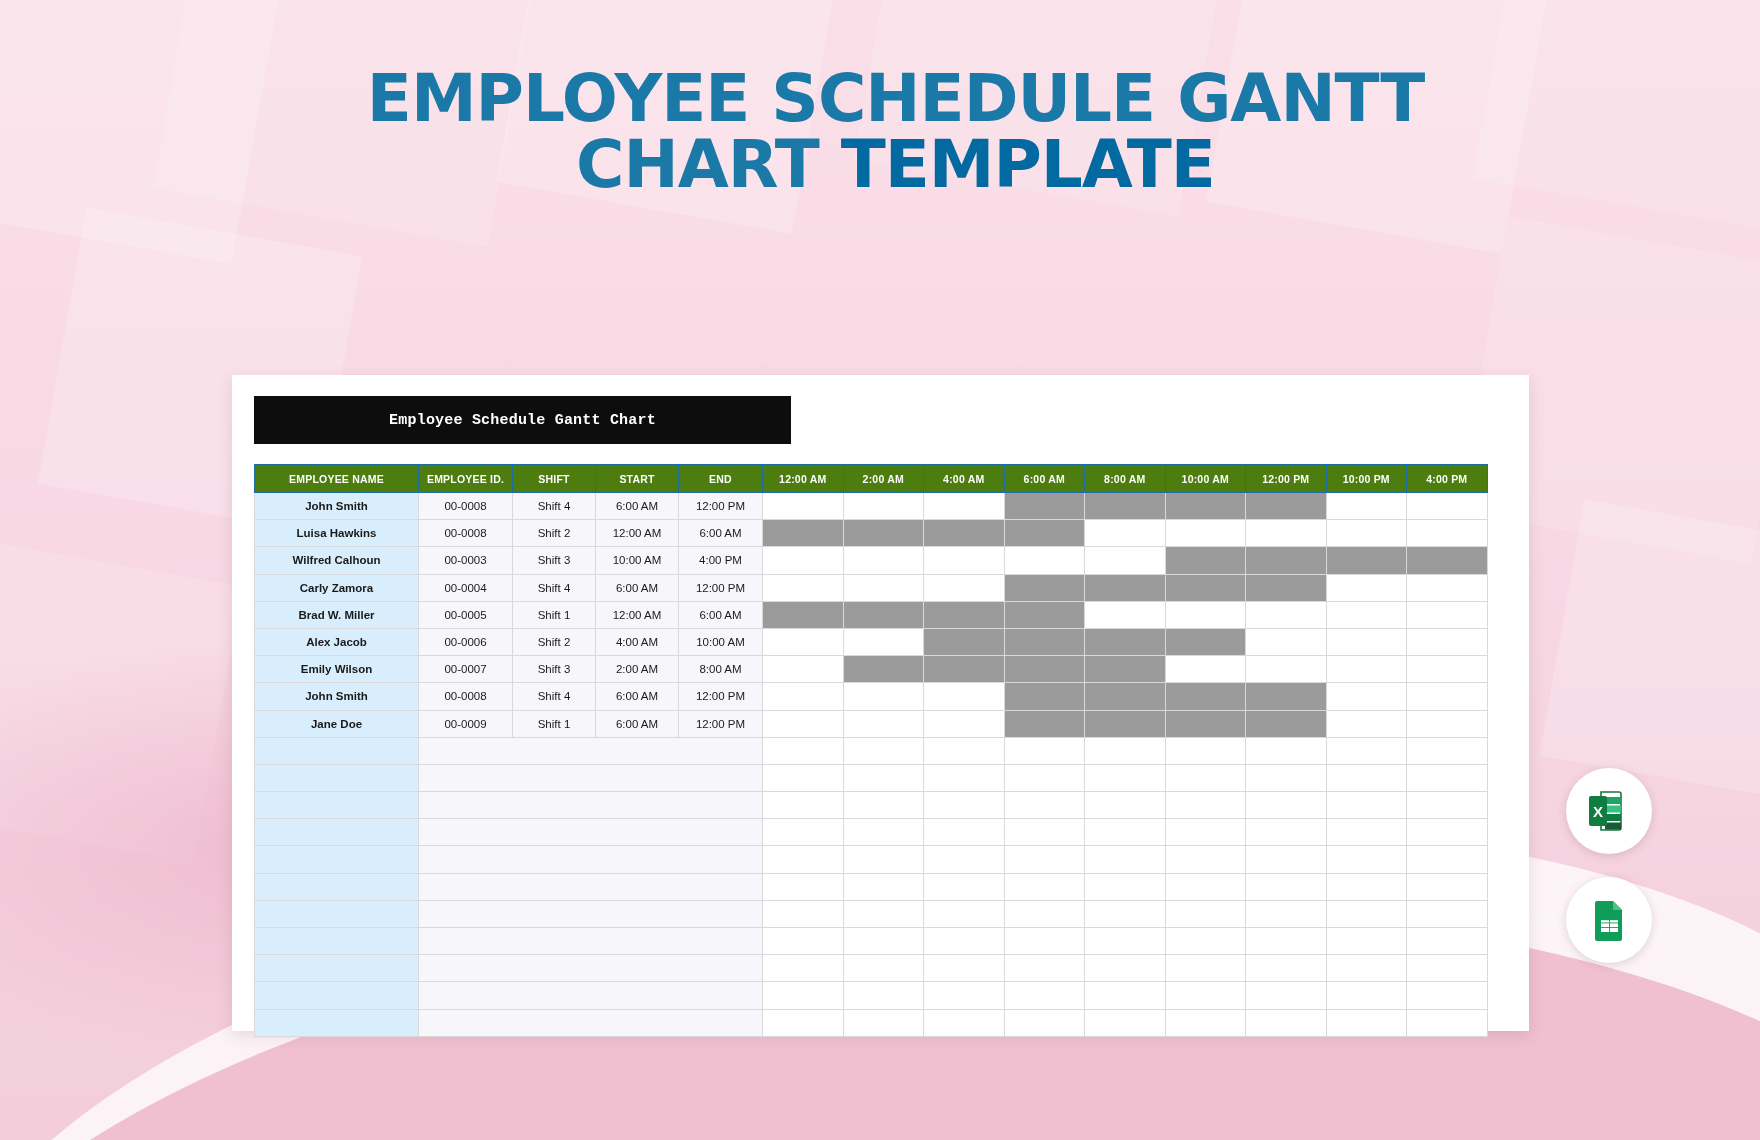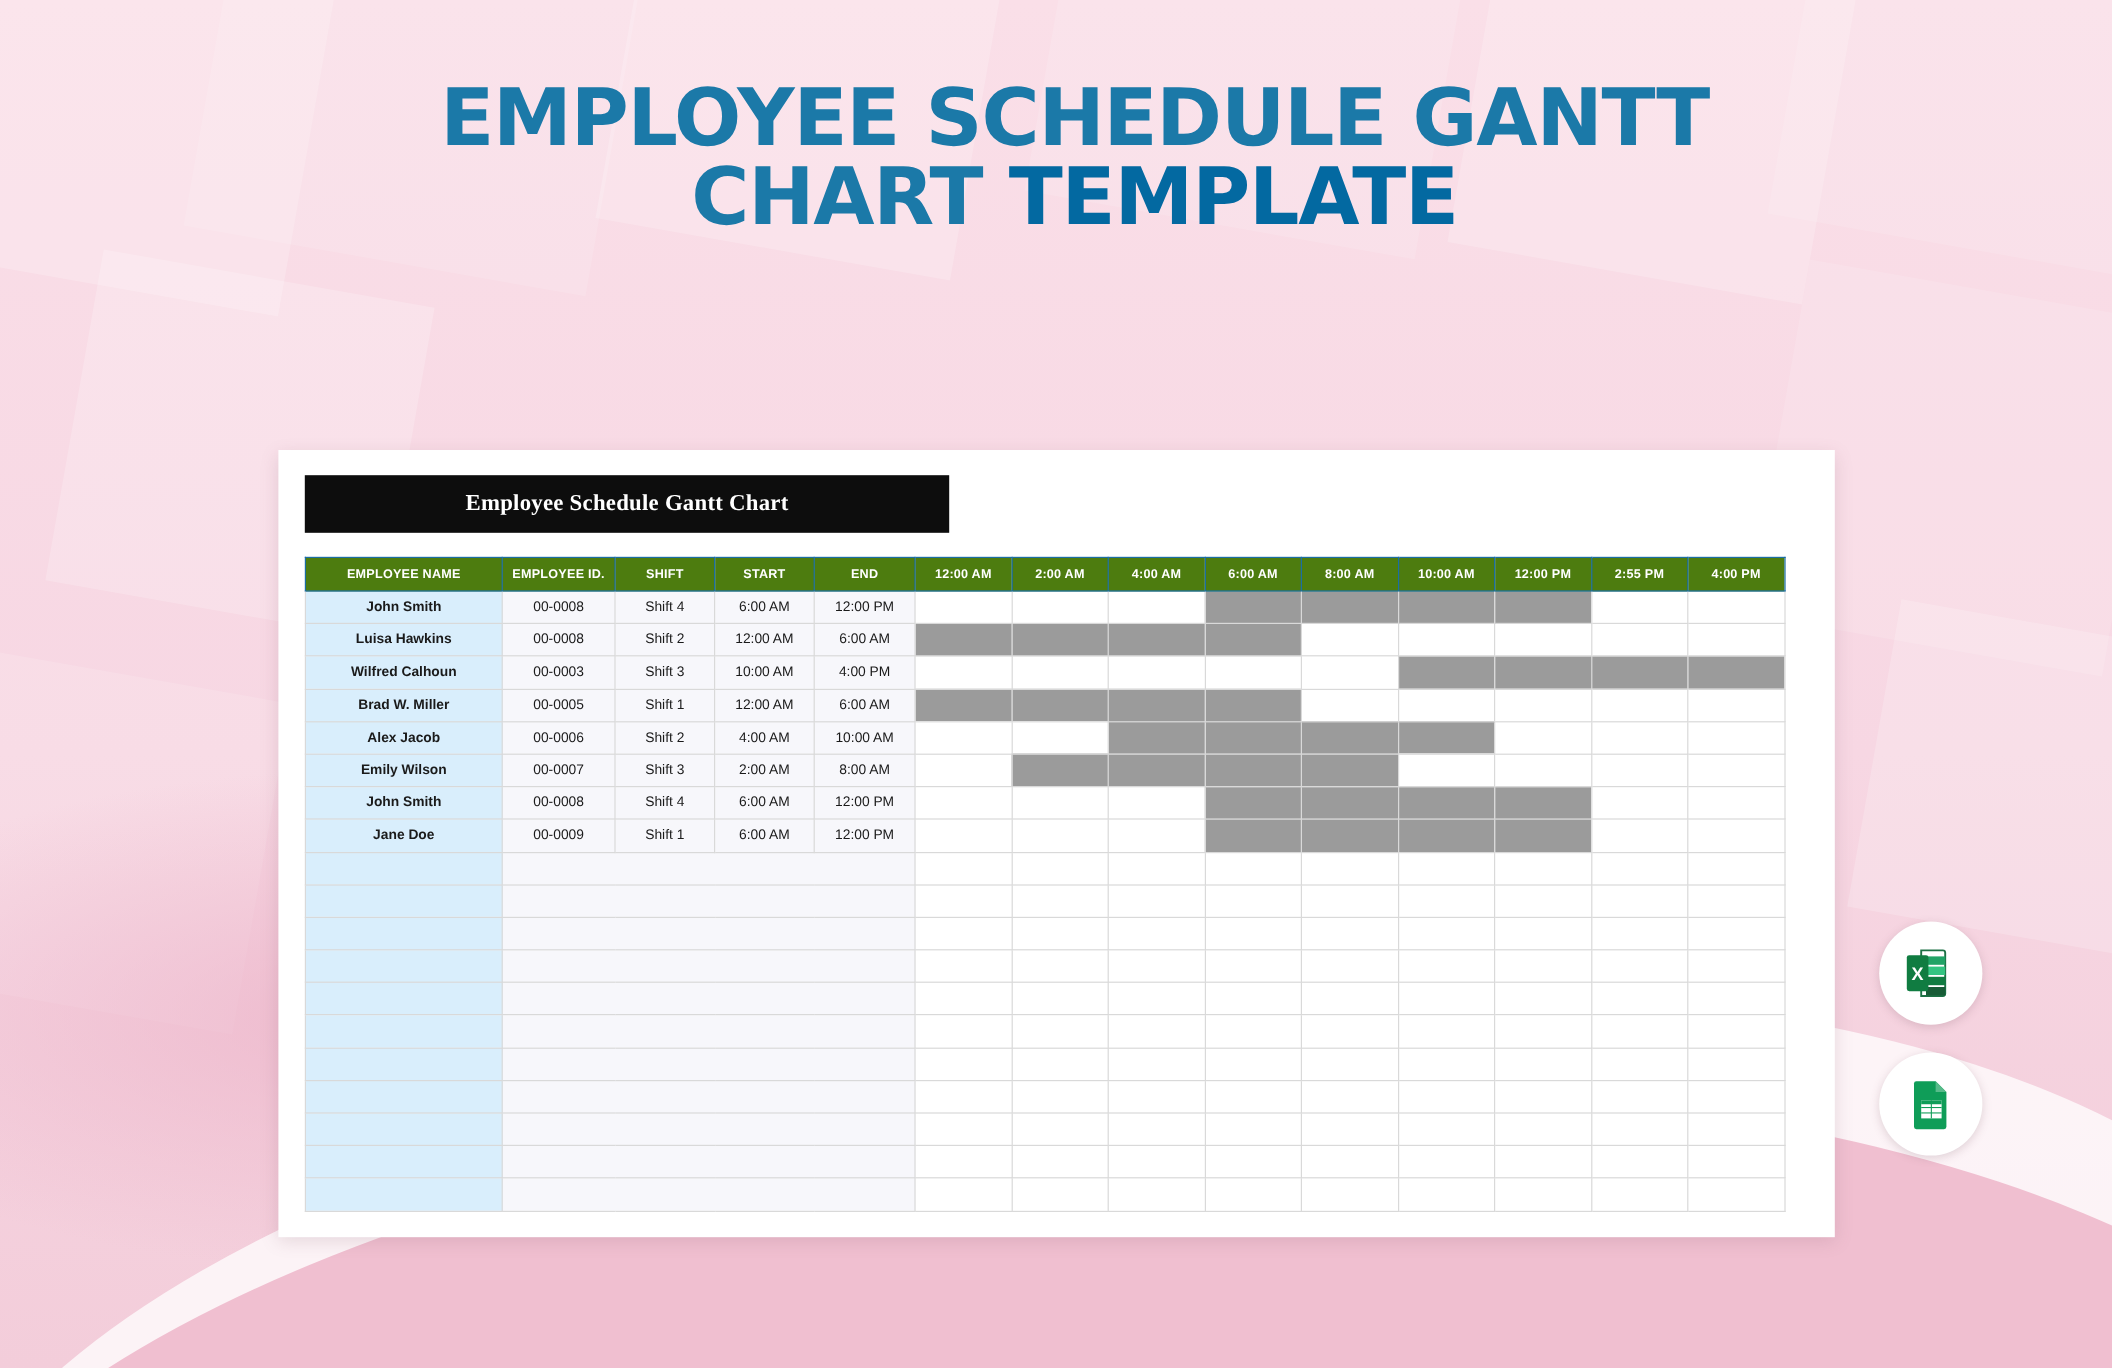--- a/index.html
+++ b/index.html
@@ -107,23 +107,23 @@
   .black-banner {
     width: 537px;
     height: 48px;
     background: #0d0d0d;
     display: flex;
     align-items: center;
     justify-content: center;
   }
   .black-banner span {
     color: #ffffff;
-    font-family: Liberation Serif, serif;
+    font-family: Liberation Mono, monospace;
     font-weight: bold;
-    font-size: 19px;
+    font-size: 15px;
     letter-spacing: .2px;
   }
 
   table.gantt {
     border-collapse: collapse;
     margin-top: 20px;
     table-layout: fixed;
   }
   table.gantt th, table.gantt td {
     border: 1px solid #d9d9d9;
@@ -214,21 +214,21 @@
             <th class="col-shift">SHIFT</th>
             <th class="col-start">START</th>
             <th class="col-end">END</th>
             <th class="col-time">12:00 AM</th>
             <th class="col-time">2:00 AM</th>
             <th class="col-time">4:00 AM</th>
             <th class="col-time">6:00 AM</th>
             <th class="col-time">8:00 AM</th>
             <th class="col-time">10:00 AM</th>
             <th class="col-time">12:00 PM</th>
-            <th class="col-time">2:55 PM</th>
+            <th class="col-time">10:00 PM</th>
             <th class="col-time">4:00 PM</th>
           </tr>
       </thead>
       <tbody id="body-rows">
           <tr>
             <td class="name col-name">John Smith</td>
             <td class="cell-light col-id">00-0008</td>
             <td class="cell-light col-shift">Shift 4</td>
             <td class="cell-light col-start">6:00 AM</td>
             <td class="cell-light col-end">12:00 PM</td>
@@ -266,20 +266,36 @@
             <td class="cell-light col-end">4:00 PM</td>
             <td class="col-time empty-time"></td>
             <td class="col-time empty-time"></td>
             <td class="col-time empty-time"></td>
             <td class="col-time empty-time"></td>
             <td class="col-time empty-time"></td>
             <td class="col-time bar"></td>
             <td class="col-time bar"></td>
             <td class="col-time bar"></td>
             <td class="col-time bar"></td>
+          </tr>
+          <tr>
+            <td class="name col-name">Carly Zamora</td>
+            <td class="cell-light col-id">00-0004</td>
+            <td class="cell-light col-shift">Shift 4</td>
+            <td class="cell-light col-start">6:00 AM</td>
+            <td class="cell-light col-end">12:00 PM</td>
+            <td class="col-time empty-time"></td>
+            <td class="col-time empty-time"></td>
+            <td class="col-time empty-time"></td>
+            <td class="col-time bar"></td>
+            <td class="col-time bar"></td>
+            <td class="col-time bar"></td>
+            <td class="col-time bar"></td>
+            <td class="col-time empty-time"></td>
+            <td class="col-time empty-time"></td>
           </tr>
           <tr>
             <td class="name col-name">Brad W. Miller</td>
             <td class="cell-light col-id">00-0005</td>
             <td class="cell-light col-shift">Shift 1</td>
             <td class="cell-light col-start">12:00 AM</td>
             <td class="cell-light col-end">6:00 AM</td>
             <td class="col-time bar"></td>
             <td class="col-time bar"></td>
             <td class="col-time bar"></td>

